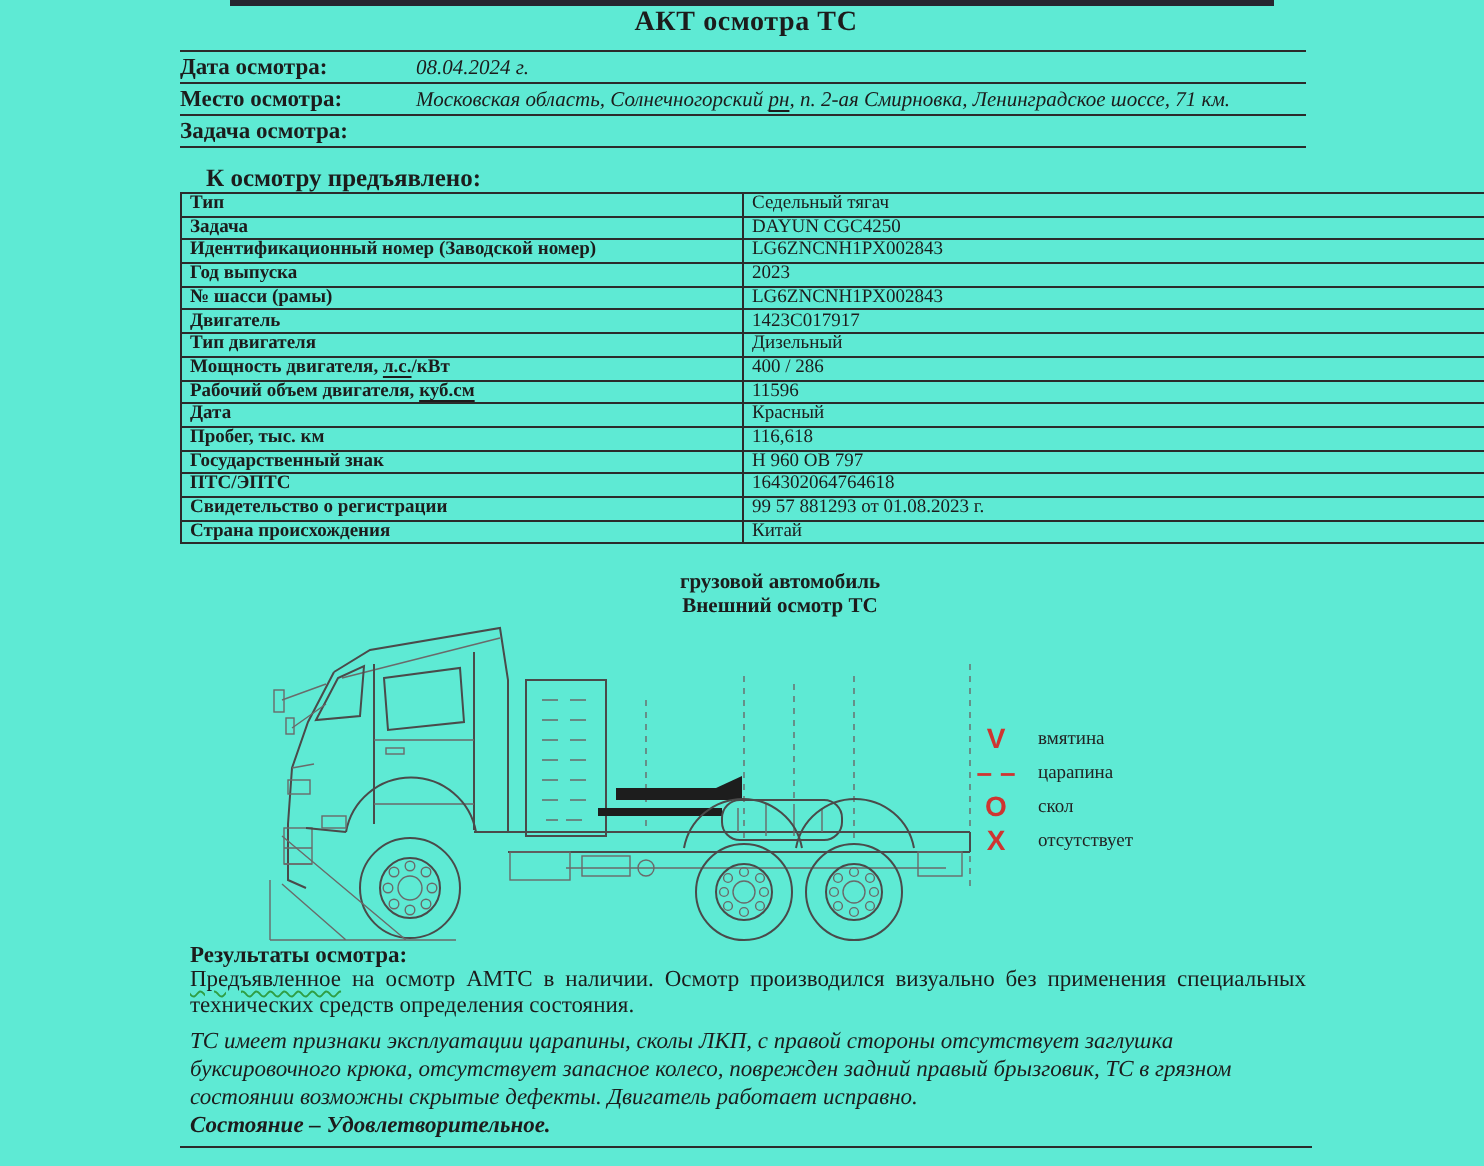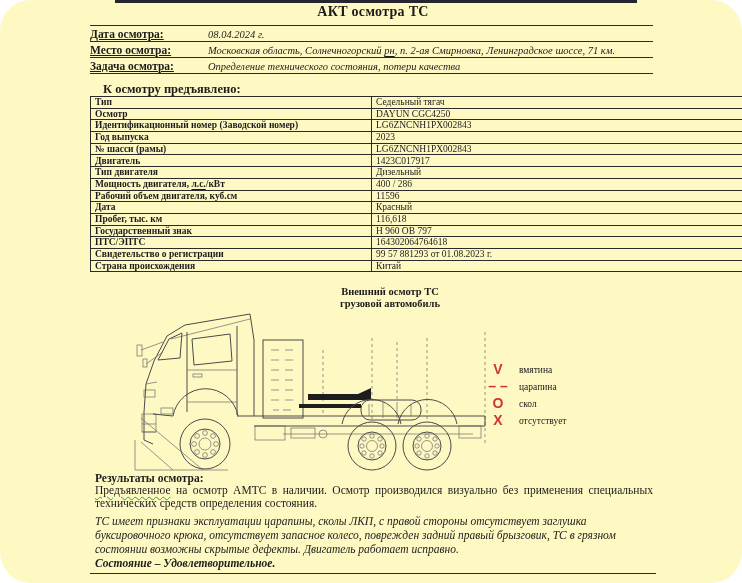--- a/index.html
+++ b/index.html
@@ -1,26 +1,26 @@
 <!DOCTYPE html>
 <html><head>
 <meta charset="utf-8">
 <style>
   html,body{margin:0;padding:0;background:#ffffff;}
   .page{
-    position:relative; width:742px; height:583px; background:#fef9c3;
-    font-family:"Liberation Serif", serif; color:#1c1c1c; overflow:hidden;border-radius:31px;
+    position:relative; width:742px; height:583px; background:#5eead4;
+    font-family:"Liberation Serif", serif; color:#1c1c1c; overflow:hidden;
   }
   .topbar{position:absolute; left:115px; top:0; width:522px; height:3px; background:#262630;}
   .doc-title{position:absolute; left:90px; top:4px; width:566px; text-align:center;
     font-size:14px; font-weight:bold; letter-spacing:.3px;}
   
   .info-block{position:absolute; left:90px; top:25px; width:563px; border-top:1.4px solid #2b2b2b;}
   .info-row{display:flex; align-items:flex-end; height:15px; border-bottom:1.4px solid #2b2b2b; overflow:hidden;}
-  .info-label{width:118px; font-weight:bold; font-size:11.5px; flex:none; padding-bottom:1px;text-decoration:underline;}
+  .info-label{width:118px; font-weight:bold; font-size:11.5px; flex:none; padding-bottom:1px;}
   .info-value{font-size:10.5px; font-style:italic; white-space:nowrap; padding-bottom:1px;}
   .sq-red{text-decoration-line:underline; text-decoration-style:wavy; text-decoration-color:#e03131;
           text-decoration-thickness:1px; text-underline-offset:2px;text-decoration:underline;}
   .sq-green{text-decoration-line:underline; text-decoration-style:wavy; text-decoration-color:#2f9e44;
           text-decoration-thickness:1px; text-underline-offset:2px;}
   .section-heading{position:absolute; left:103px; top:82px; font-size:12.5px; font-weight:bold;}
   
   .veh-table{position:absolute; left:90px; top:96px; width:656px; border-collapse:collapse;
     font-size:9.5px; table-layout:fixed;}
   .veh-table td{border:1px solid #2b2b2b; height:10.7px; padding:0 4px; overflow:hidden; white-space:nowrap; line-height:10.5px;}
@@ -61,34 +61,33 @@
     <div class="info-row">
       <span class="info-label">Дата осмотра:</span>
       <span class="info-value">08.04.2024 г.</span>
     </div>
     <div class="info-row">
       <span class="info-label">Место осмотра:</span>
       <span class="info-value"><span>Московская область, Солнечногорский </span><span class="sq-red">рн</span><span>, п. 2-ая Смирновка, Ленинградское шоссе, 71 км.</span></span>
     </div>
     <div class="info-row">
       <span class="info-label">Задача осмотра:</span>
-      <span class="info-value">Определение технического состояния, потери качества</span>
     </div>
   </div>
 
   <div class="section-heading">К осмотру предъявлено:</div>
 
   <table class="veh-table">
     <tbody>
       <tr>
           <td class="lbl">Тип</td>
           <td>Седельный тягач</td>
         </tr>
       <tr>
-          <td class="lbl">Осмотр</td>
+          <td class="lbl">Задача</td>
           <td>DAYUN CGC4250</td>
         </tr>
       <tr>
           <td class="lbl">Идентификационный номер (Заводской номер)</td>
           <td>LG6ZNCNH1PX002843</td>
         </tr>
       <tr>
           <td class="lbl">Год выпуска</td>
           <td>2023</td>
         </tr>
@@ -133,22 +132,22 @@
           <td>99 57 881293 от 01.08.2023 г.</td>
         </tr>
       <tr>
           <td class="lbl">Страна происхождения</td>
           <td>Китай</td>
         </tr>
     </tbody>
   </table>
 
   <div class="center-heading">
+    <div>грузовой автомобиль</div>
     <div>Внешний осмотр ТС</div>
-    <div>грузовой автомобиль</div>
   </div>
 
   <div class="truck-wrap">
     <svg width="370" height="162" viewBox="0 0 370 162">
 
       <line class="dash" x1="190" y1="38" x2="190" y2="104"></line>
       <line class="dash" x1="239" y1="26" x2="239" y2="108"></line>
       <line class="dash" x1="294" y1="26" x2="294" y2="108"></line>
       <line class="dash" x1="352" y1="20" x2="352" y2="132"></line>
       <line class="dash" x1="264" y1="30" x2="264" y2="90"></line>

